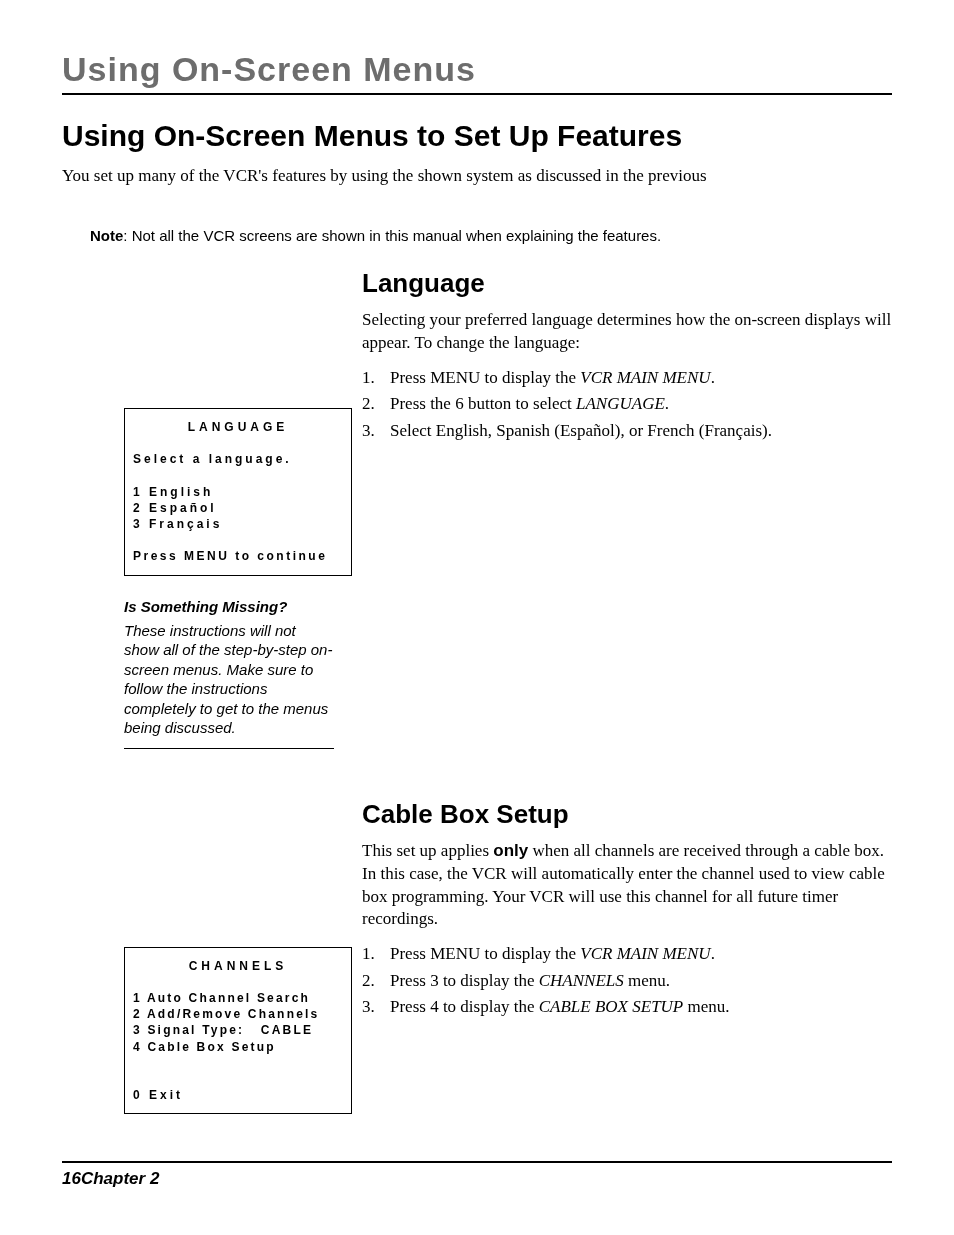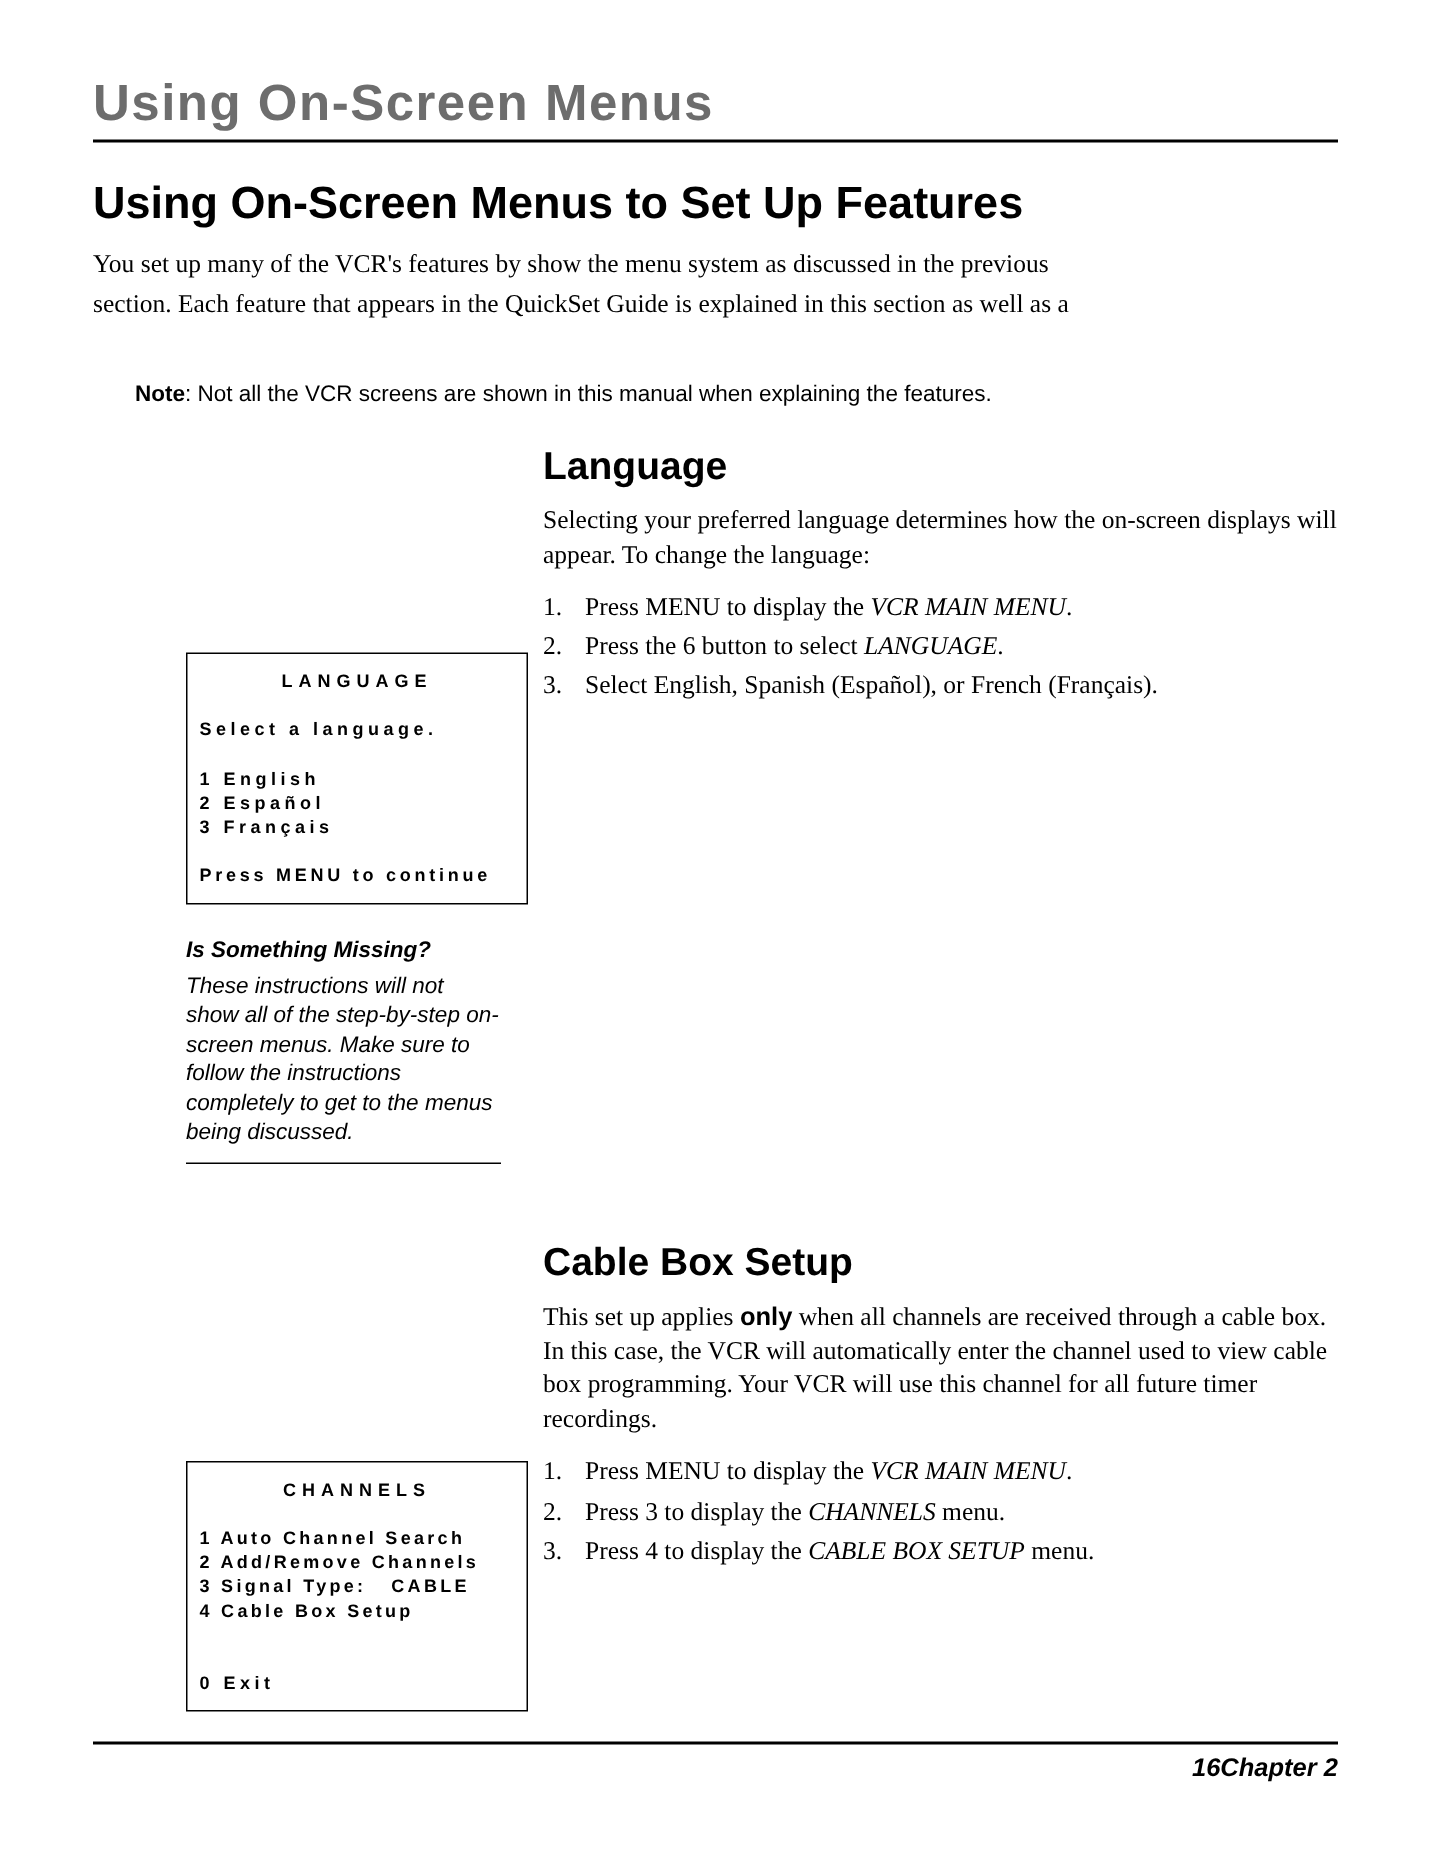--- a/index.html
+++ b/index.html
@@ -123,43 +123,42 @@
   }
 
   .footer {
     position: absolute;
     left: 62px;
     right: 62px;
     bottom: 46px;
     border-top: 2px solid #000;
     padding-top: 6px;
     display: flex;
-    justify-content: flex-end;
+    justify-content: flex-start;
     font-family: "Segoe UI", "Helvetica Neue", Arial, sans-serif;
     font-weight: 700;
     font-style: italic;
     font-size: 17px;
   }
 
   .section-block { margin-bottom: 50px; }
   .spacer-language-screen { height: 140px; }
   .spacer-channels-screen { height: 148px; }
 </style>
 </head>
 <body>
 
 <div class="page">
 
   <div class="running-head">Using On-Screen Menus</div>
 
   <div class="section-title">Using On-Screen Menus to Set Up Features</div>
 
   <div class="intro">
-    <p>You set up many of the VCR's features by show the menu system as discussed in the previous</p>
-    <p>section. Each feature that appears in the QuickSet Guide is explained in this section as well as a</p>
+    <p>You set up many of the VCR's features by using the shown system as discussed in the previous</p>
   </div>
 
   <div class="note">
     <span class="bold">Note</span><span>: Not all the VCR screens are shown in this manual when explaining the features.</span>
   </div>
 
   <div class="columns section-block">
     <div class="leftcol">
       <div class="spacer-language-screen"></div>
       <div class="screen-box">

